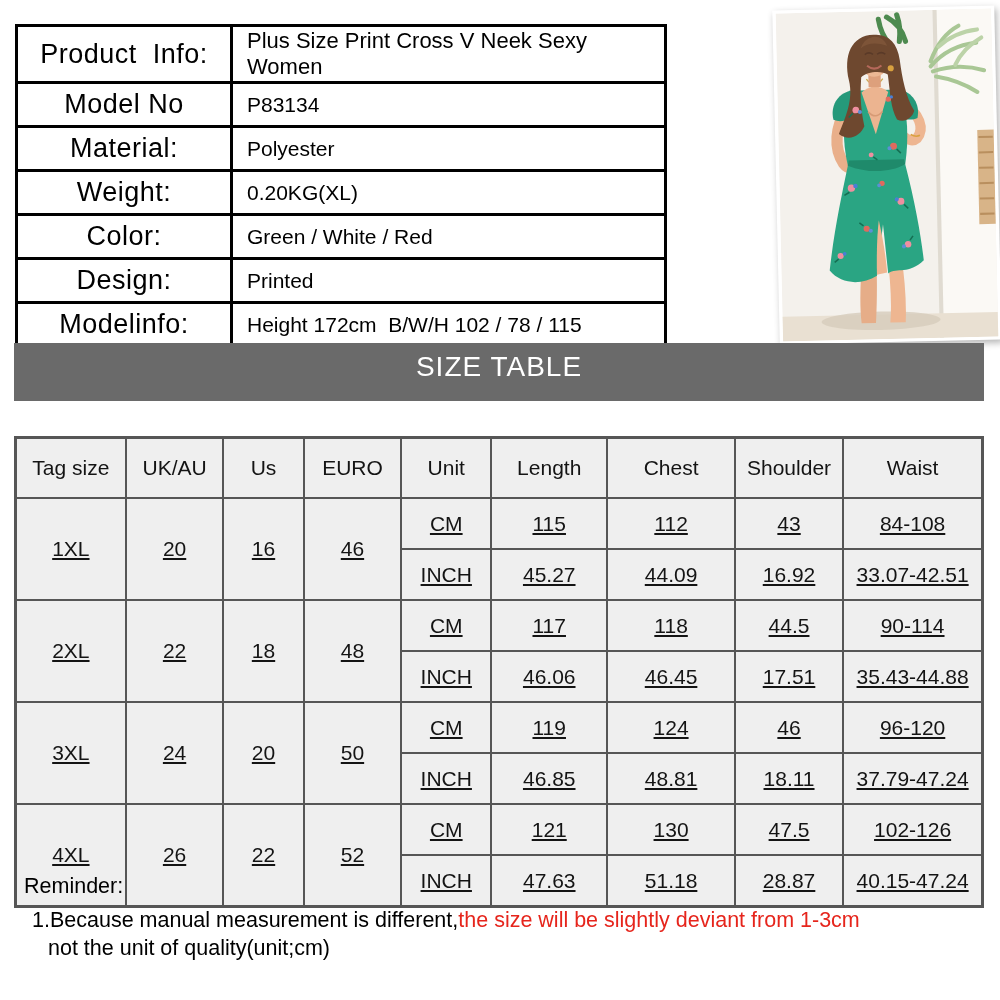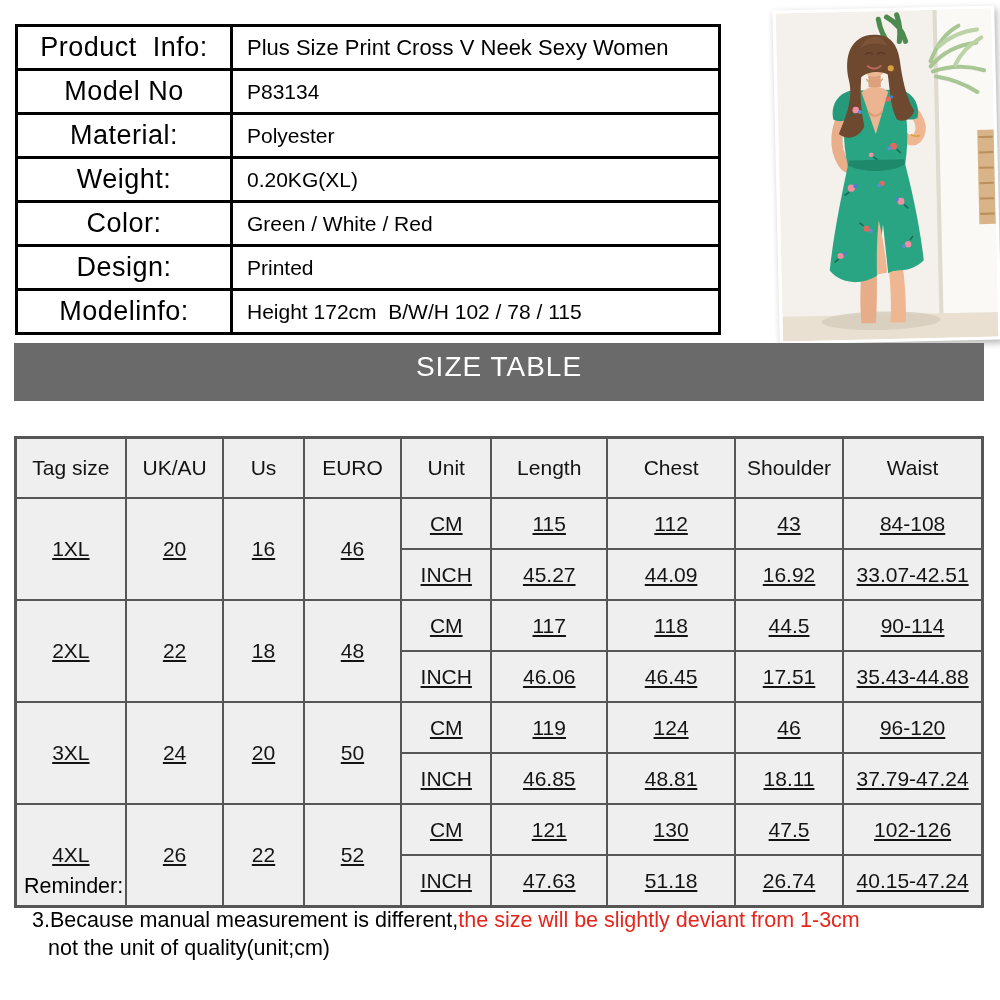--- a/index.html
+++ b/index.html
@@ -1,20 +1,20 @@
 <!DOCTYPE html>
 <html><head>
 <meta charset="utf-8">
 <style>
   html,body{margin:0;padding:0;background:#ffffff;}
   #canvas{position:relative;width:1000px;height:1000px;background:#ffffff;overflow:hidden;
           font-family:"Liberation Sans","DejaVu Sans",sans-serif;color:#000;}
 
   
-  table.info{position:absolute;left:15px;top:24px;width:706px;border-collapse:collapse;
+  table.info{position:absolute;left:15px;top:24px;width:652px;border-collapse:collapse;
              table-layout:fixed;}
   table.info td{border:3px solid #000;height:39px;background:#fff;}
   td.ilabel{width:210px;text-align:center;font-size:27px;letter-spacing:.5px;white-space:pre-wrap;}
   td.ivalue{padding-left:14px;font-size:21px;white-space:pre-wrap;}
   tr.first td.ivalue{font-size:22px;}
 
   
   .photo-frame{position:absolute;left:776px;top:8px;width:216px;height:328px;background:#fff;
                padding:3px;box-shadow:2px 3px 7px rgba(0,0,0,.3);transform:rotate(-1.3deg);}
   .photo-frame svg{display:block;width:100%;height:100%;}
@@ -273,26 +273,26 @@
           <td>CM</td>
           <td>121</td>
           <td>130</td>
           <td>47.5</td>
           <td>102-126</td>
         </tr>
         <tr class="srow">
           <td>INCH</td>
           <td>47.63</td>
           <td>51.18</td>
-          <td>26.74</td>
+          <td>28.87</td>
           <td>40.15-47.24</td>
         </tr>
       </tbody>
     </table>
   </div>
 
   <div class="reminder">
     <div class="rtitle">Reminder:</div>
-    <div class="rline"><span>3.Because manual measurement is different,</span><span class="red">the size will be slightly deviant from 1-3cm</span></div>
+    <div class="rline"><span>1.Because manual measurement is different,</span><span class="red">the size will be slightly deviant from 1-3cm</span></div>
     <div class="rline indent">not the unit of quality(unit;cm)</div>
   </div>
 
 </div>
 
 </body></html>

